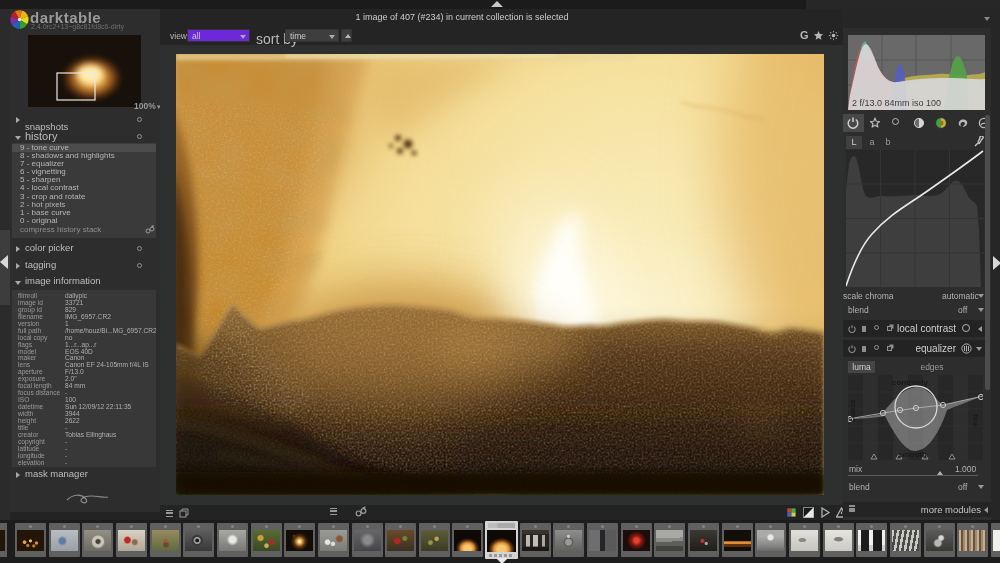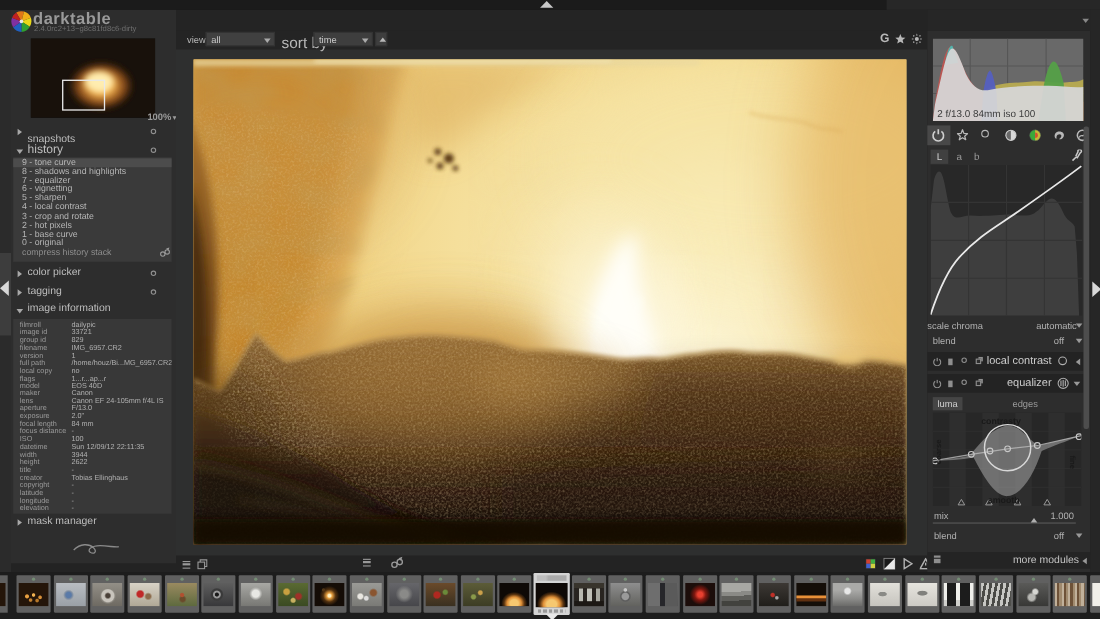--- a/index.html
+++ b/index.html
@@ -12,20 +12,21 @@
   .tri-u { width:0;height:0;border-left:6px solid transparent;border-right:6px solid transparent;border-bottom:6px solid #c8c8c8; }
 </style></head>
 <body>
 <div id="page">
 
   <div class="abs" style="left:0;top:0;width:1000px;height:9px;background:#1b1b1b;"></div>
   <div class="abs" style="left:806px;top:0;width:194px;height:9px;background:#272727;"></div>
   <div class="abs tri-u" style="left:491px;top:1px;"></div>
 
   <div class="abs" style="left:0;top:9px;width:1000px;height:19px;background:#242424;"></div>
+  <div class="abs" style="left:0;top:12px;width:924px;text-align:center;font-size:9px;color:#cdcdcd;">1 image of 407 (#234) in current collection is selected</div>
 
   <div class="abs" style="left:843px;top:9px;width:157px;height:19px;background:#262626;"></div>
   <div class="abs tri-d" style="left:984px;top:17px;border-top-color:#888;border-left-width:3.5px;border-right-width:3.5px;border-top-width:4.5px;"></div>
 
   <div class="abs" style="left:0;top:505px;width:1000px;height:15px;background:#232323;"></div>
 
   <div class="abs" style="left:0;top:9px;width:10px;height:511px;background:#2b2b2b;"></div>
   <div class="abs" style="left:0;top:230px;width:10px;height:75px;background:#3d3d3d;"></div>
   <div class="abs tri-l" style="left:0px;top:255px;"></div>
 
@@ -276,21 +277,21 @@
         <path d="M280,380 C400,362 520,366 660,360 L660,450 L280,450 Z" fill="#241408" opacity="0.4" filter="url(#b16)"></path>
         <path d="M0,368 C40,374 90,390 130,406 C170,420 200,428 230,432" stroke="#55401e" stroke-width="5" fill="none" opacity="0.5" filter="url(#b4)"></path>
         <path d="M40,400 C90,408 140,420 190,430" stroke="#4a3619" stroke-width="4" fill="none" opacity="0.45" filter="url(#b4)"></path>
         <path d="M0,350 L648,350 L648,441 L0,441 Z" fill="#ffffff" filter="url(#grain)" opacity="0.12"></path>
         <rect x="0" y="418" width="648" height="23" fill="#150c04" opacity="0.9" filter="url(#b4)"></rect>
       </svg>
     </div>
   </div>
 
     <div class="abs" style="left:170px;top:31px;font-size:8.5px;color:#b8b8b8;">view</div>
-    <div class="abs" style="left:187px;top:29px;width:63px;height:13px;background:#404040;border:1px solid #333;">
+    <div class="abs" style="left:187px;top:29px;width:63px;height:13px;background:#6d28d9;border:1px solid #333;">
       <span style="position:absolute;left:4px;top:1px;font-size:8.5px;color:#c8c8c8;">all</span>
       <span class="abs tri-d" style="right:3px;top:5px;border-top-color:#aaa;border-left-width:3px;border-right-width:3px;border-top-width:4px;"></span>
     </div>
     <div class="abs" style="left:256px;top:31px;font-size:14px;color:#b8b8b8;">sort by</div>
     <div class="abs" style="left:285px;top:29px;width:54px;height:13px;background:#3e3e3e;border:1px solid #333;">
       <span style="position:absolute;left:4px;top:1px;font-size:8.5px;color:#c8c8c8;">time</span>
       <span class="abs tri-d" style="right:3px;top:5px;border-top-color:#aaa;border-left-width:3px;border-right-width:3px;border-top-width:4px;"></span>
     </div>
     <div class="abs" style="left:341px;top:29px;width:11px;height:13px;background:#3e3e3e;border:1px solid #333;">
       <span class="abs" style="left:3px;top:4px;width:0;height:0;border-left:3.5px solid transparent;border-right:3.5px solid transparent;border-bottom:4.5px solid #b8b8b8;"></span>

